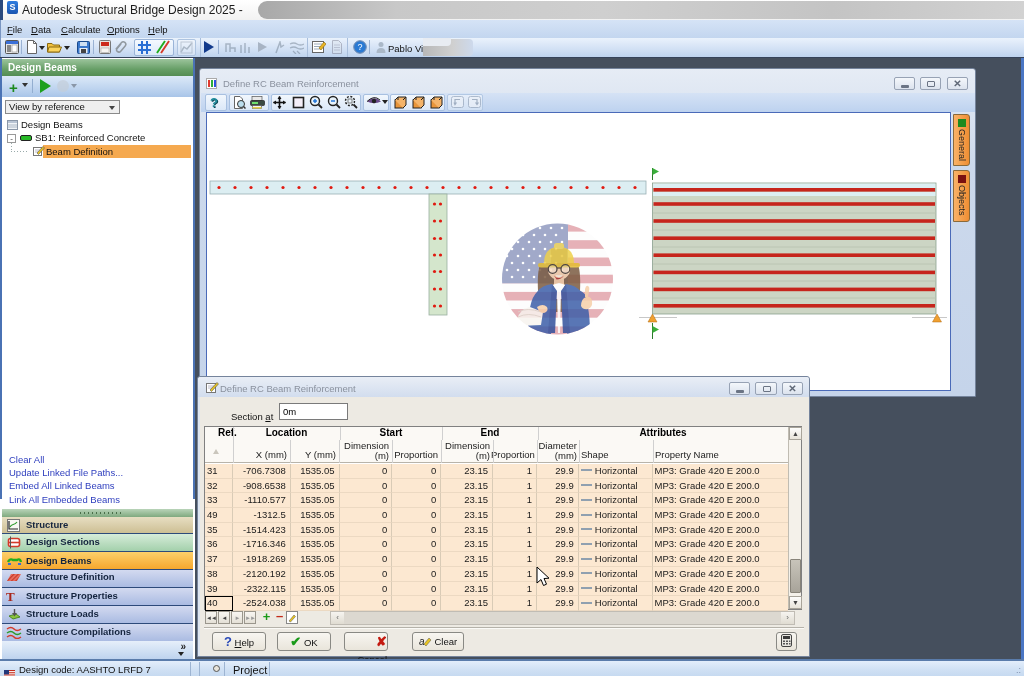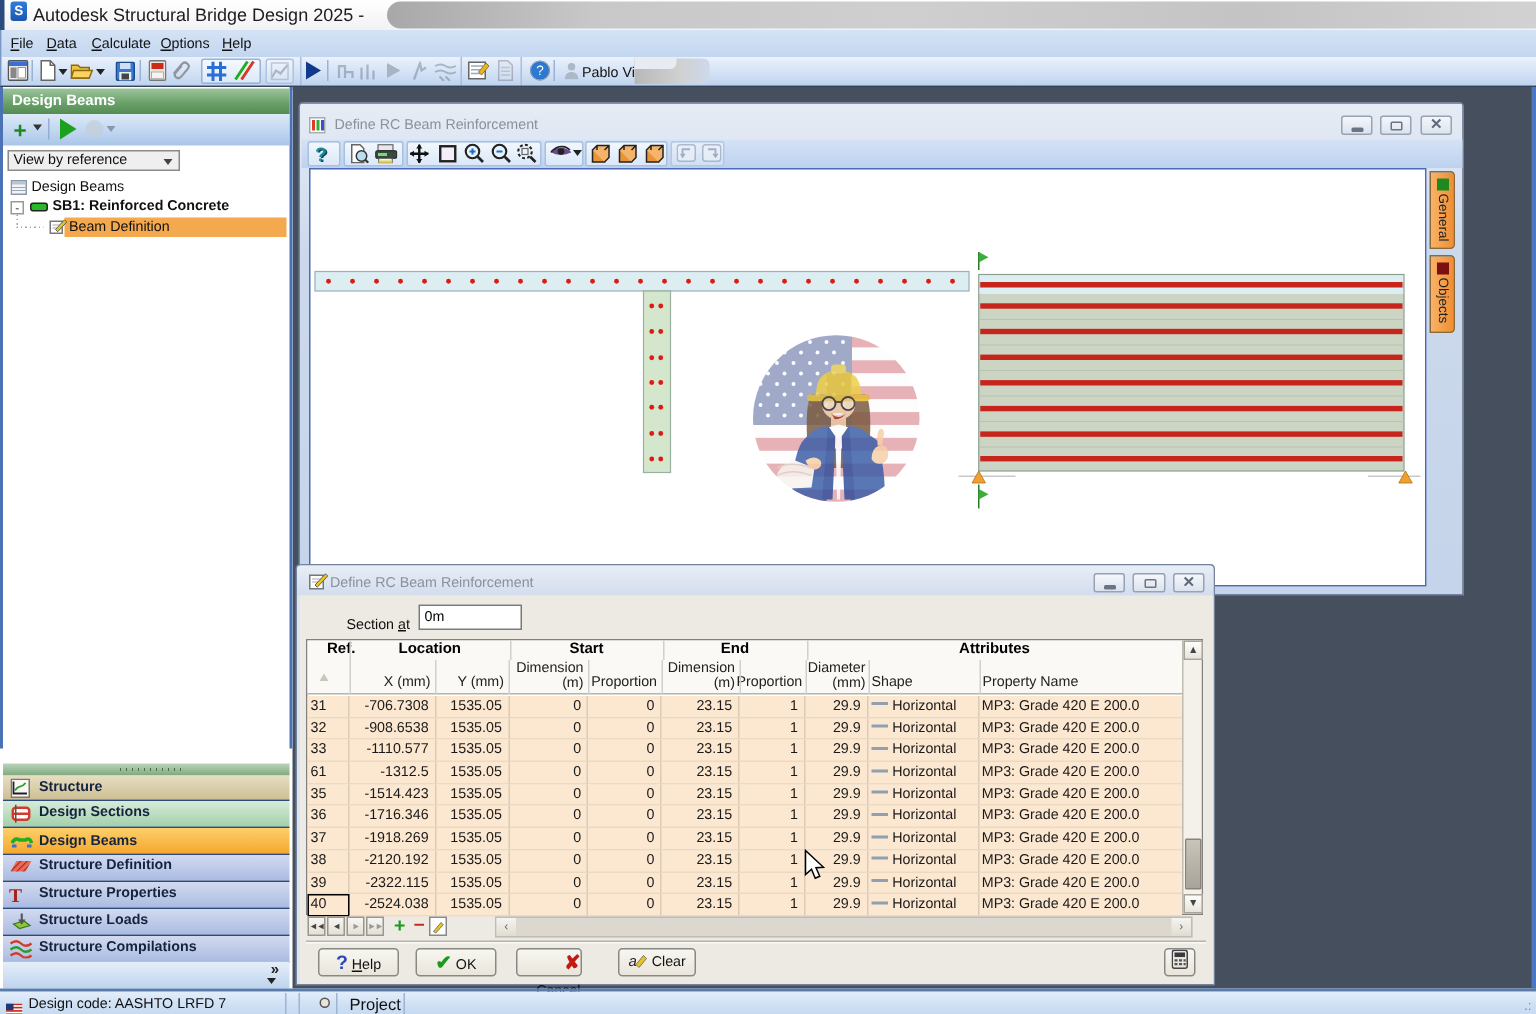--- a/index.html
+++ b/index.html
@@ -167,35 +167,38 @@
         <rect x="0.5" y="0.5" width="10" height="9" fill="#f0f4f8" stroke="#8a97a8"></rect>
         <rect x="1" y="1" width="9" height="2" fill="#b8c4d4"></rect>
         <g stroke="#9aa8b8" stroke-width="0.8">
           <line x1="1" y1="5" x2="10" y2="5"></line>
           <line x1="1" y1="7" x2="10" y2="7"></line>
         </g>
       </svg>
     <div class="abs" style="left:19px;top:1px;">Design Beams</div>
     <div class="abs" style="left:5px;top:16px;width:9px;height:9px;background:#fff;border:1px solid #999;font-size:8px;line-height:7px;text-align:center;color:#333;">-</div>
     <div class="abs" style="left:18px;top:17px;width:12px;height:6px;background:#27b927;border:1px solid #222;border-radius:2px;"></div>
-    <div class="abs" style="left:33px;top:14px;font-weight:bold;">SB1: Reinforced Concrete</div>
+    <div class="abs" style="left:33px;top:14px;">SB1: Reinforced Concrete</div>
     <div class="abs" style="left:41px;top:27px;width:148px;height:13px;background:#f5a94f;"></div>
     <div class="abs" style="left:9px;top:25px;width:1px;height:9px;background:repeating-linear-gradient(#9aa 0 1px,transparent 1px 3px);"></div>
     <div class="abs" style="left:9px;top:33px;width:18px;height:1px;background:repeating-linear-gradient(90deg,#9aa 0 1px,transparent 1px 3px);"></div>
     <svg class="abs" style="left:30px;top:27px;" width="13" height="12">
         <rect x="1.5" y="2.5" width="8" height="8" fill="#fff" stroke="#777"></rect>
         <g stroke="#aab" stroke-width="0.8">
           <line x1="3" y1="5" x2="8" y2="5"></line>
           <line x1="3" y1="7" x2="8" y2="7"></line>
         </g>
         <path d="M5,8 L11,1.5 L12.5,3 L6.5,9.5 Z" fill="#e8c422" stroke="#555" stroke-width="0.6"></path>
       </svg>
     <div class="abs" style="left:44px;top:28px;">Beam Definition</div>
   </div>
 
+  <div class="abs" style="left:7px;top:395px;font-size:9.5px;color:#2e3ebe;line-height:13.2px;">
+    Clear All<br>Update Linked File Paths...<br>Embed All Linked Beams<br>Link All Embedded Beams
+  </div>
 
   <div class="abs" style="left:0;top:451px;width:191px;height:8px;background:linear-gradient(#b9d4b9,#7fa97f);">
     <div class="abs" style="left:78px;top:3px;width:42px;height:2px;background:repeating-linear-gradient(90deg,#4a6e4a 0 1px,transparent 1px 4px);"></div>
   </div>
 
   <div id="accordion" class="abs" style="left:0;top:459px;width:191px;font-size:9.5px;font-weight:bold;color:#14243e;">
     <div class="abs" style="left:0;top:0;width:191px;height:17px;background:linear-gradient(#e7dec2,#cdbf94);border-bottom:1px solid #2d4a7a;">
       <svg class="abs" style="left:5px;top:2px;" width="13" height="13">
           <rect x="0.5" y="0.5" width="12" height="12" fill="#f8f8f4" stroke="#777"></rect>
           <path d="M2,2 L2,10 L11,10" stroke="#222" stroke-width="1.2" fill="none"></path>
@@ -655,21 +658,21 @@
             <div class="c2 num">1535.05</div>
             <div class="c3 num">0</div>
             <div class="c4 num">0</div>
             <div class="c5 num">23.15</div>
             <div class="c6 num">1</div>
             <div class="c7 num">29.9</div>
             <div class="c8"><span class="hdash"></span>Horizontal</div>
             <div class="c9">MP3: Grade 420 E 200.0</div>
           </div>
         <div class="grow">
-            <div class="c0">61</div>
+            <div class="c0">49</div>
             <div class="c1 num">-1312.5</div>
             <div class="c2 num">1535.05</div>
             <div class="c3 num">0</div>
             <div class="c4 num">0</div>
             <div class="c5 num">23.15</div>
             <div class="c6 num">1</div>
             <div class="c7 num">29.9</div>
             <div class="c8"><span class="hdash"></span>Horizontal</div>
             <div class="c9">MP3: Grade 420 E 200.0</div>
           </div>

